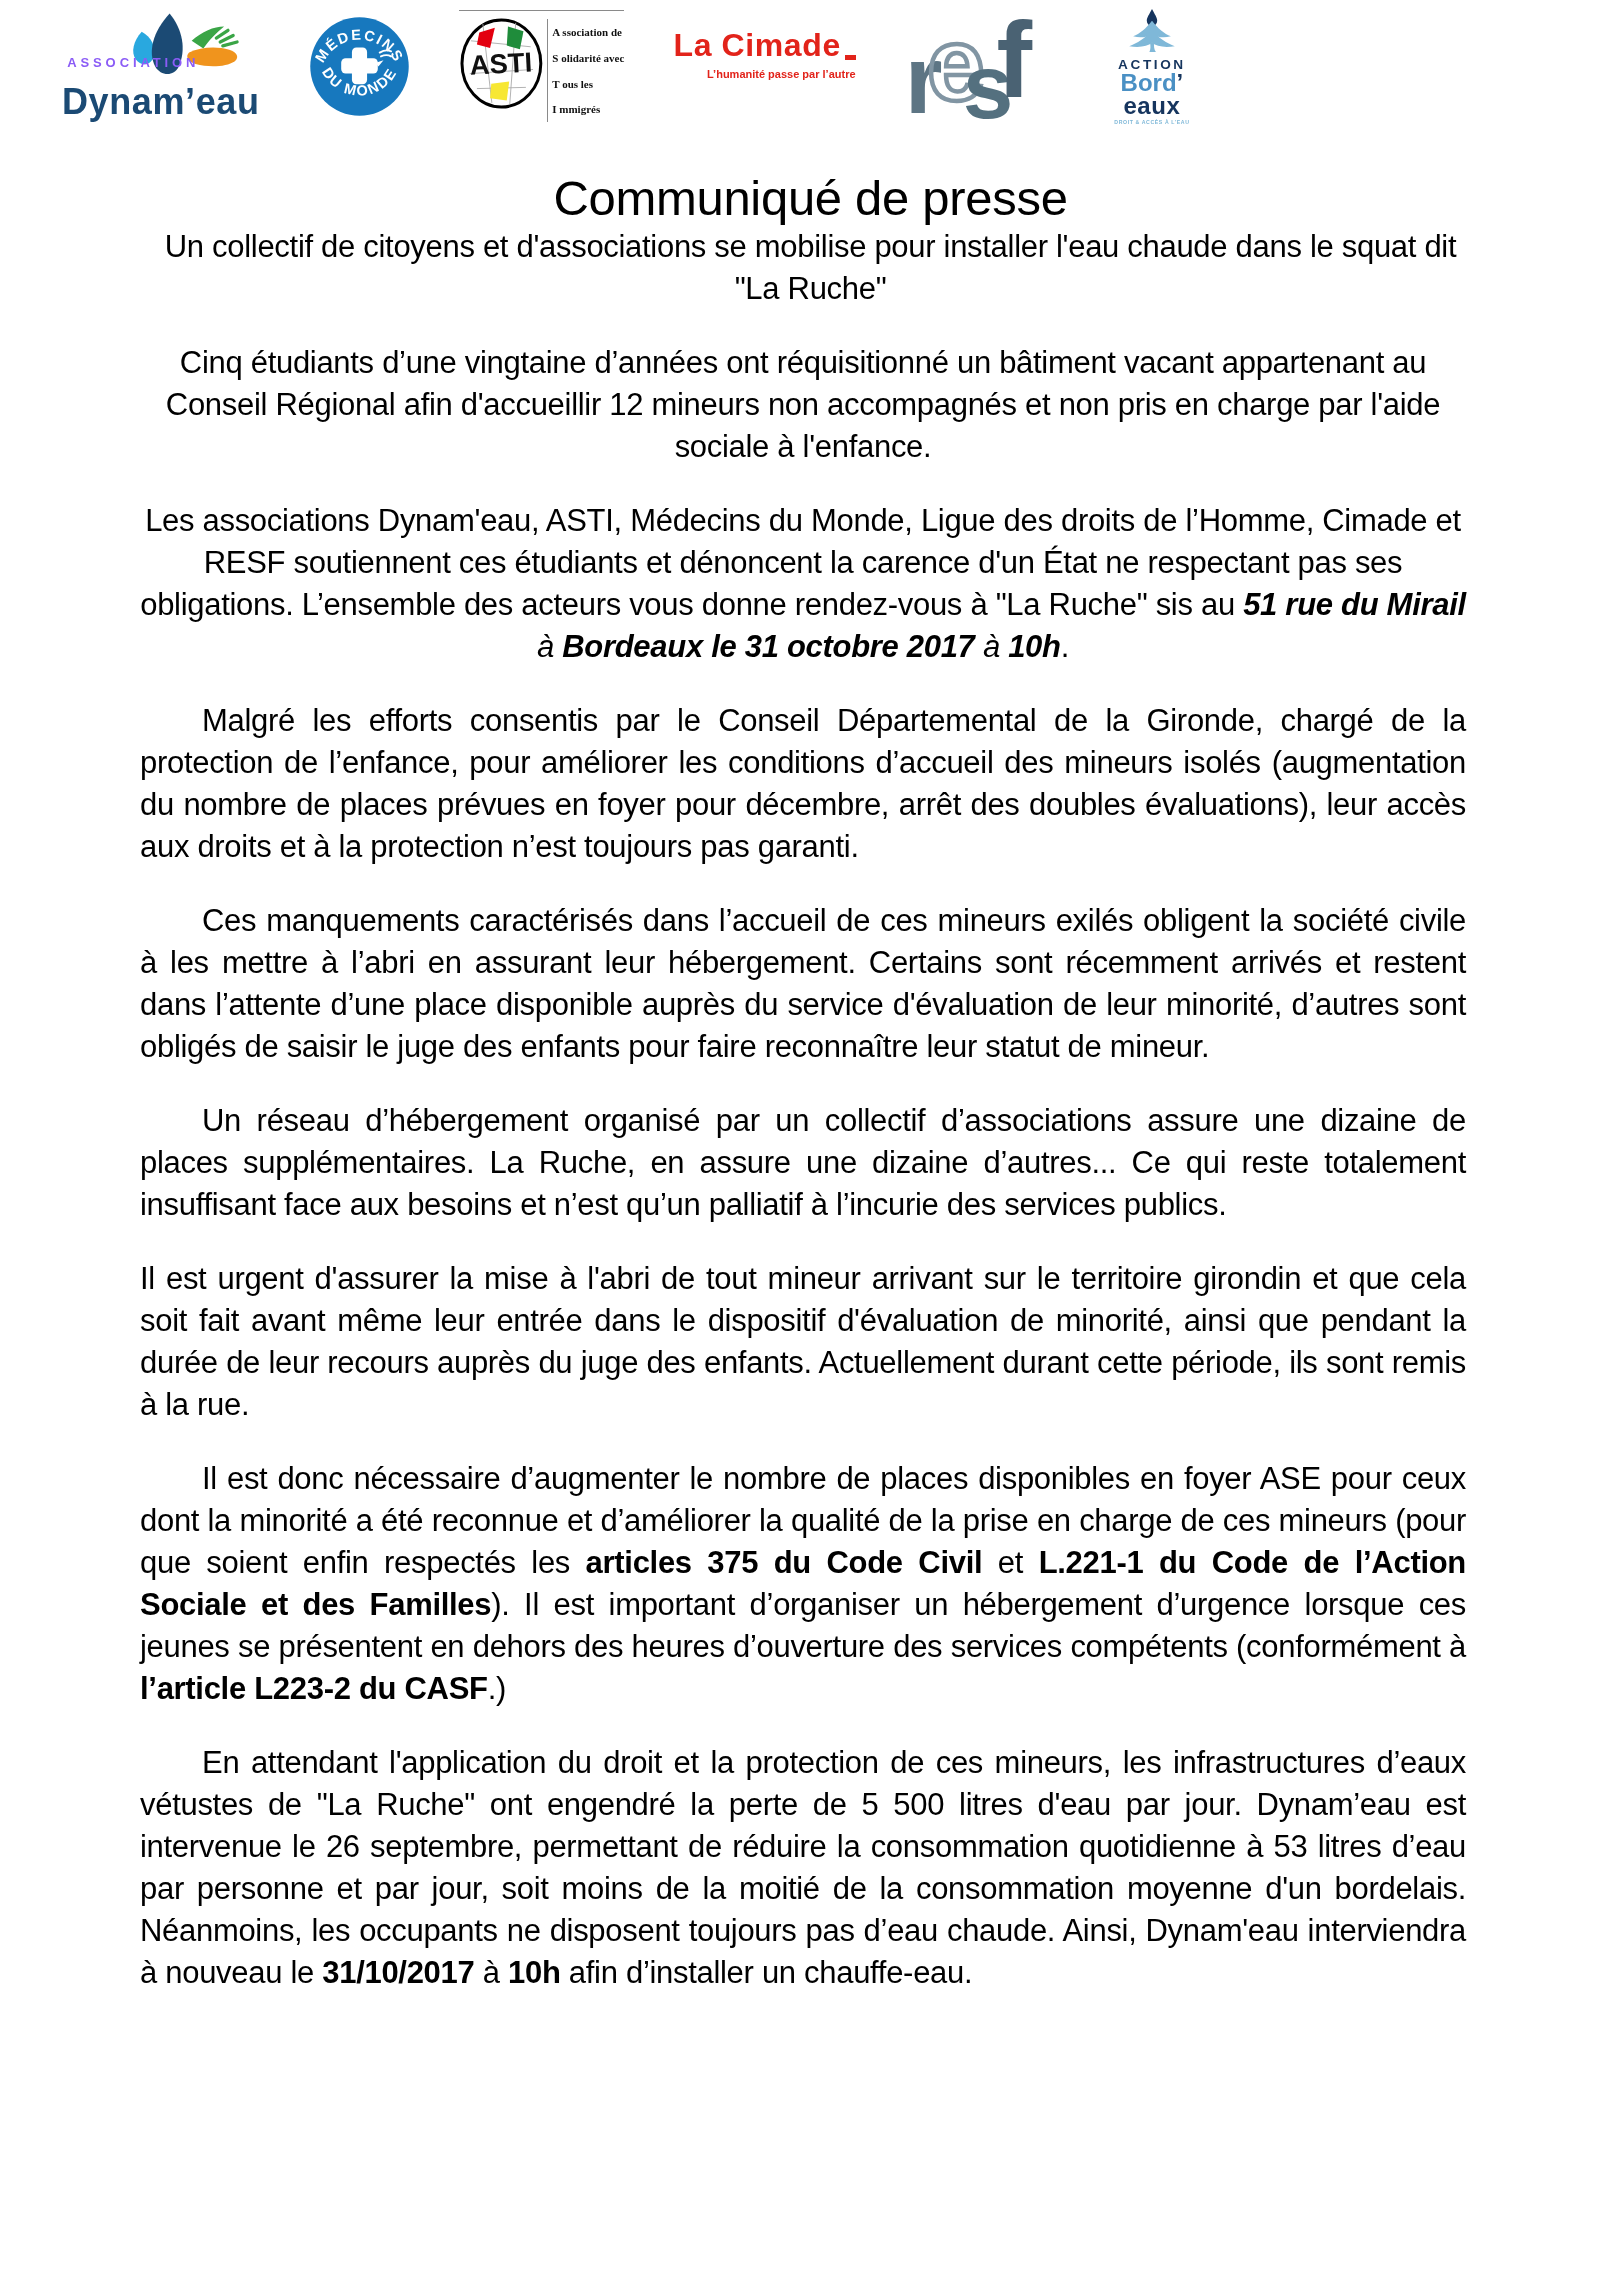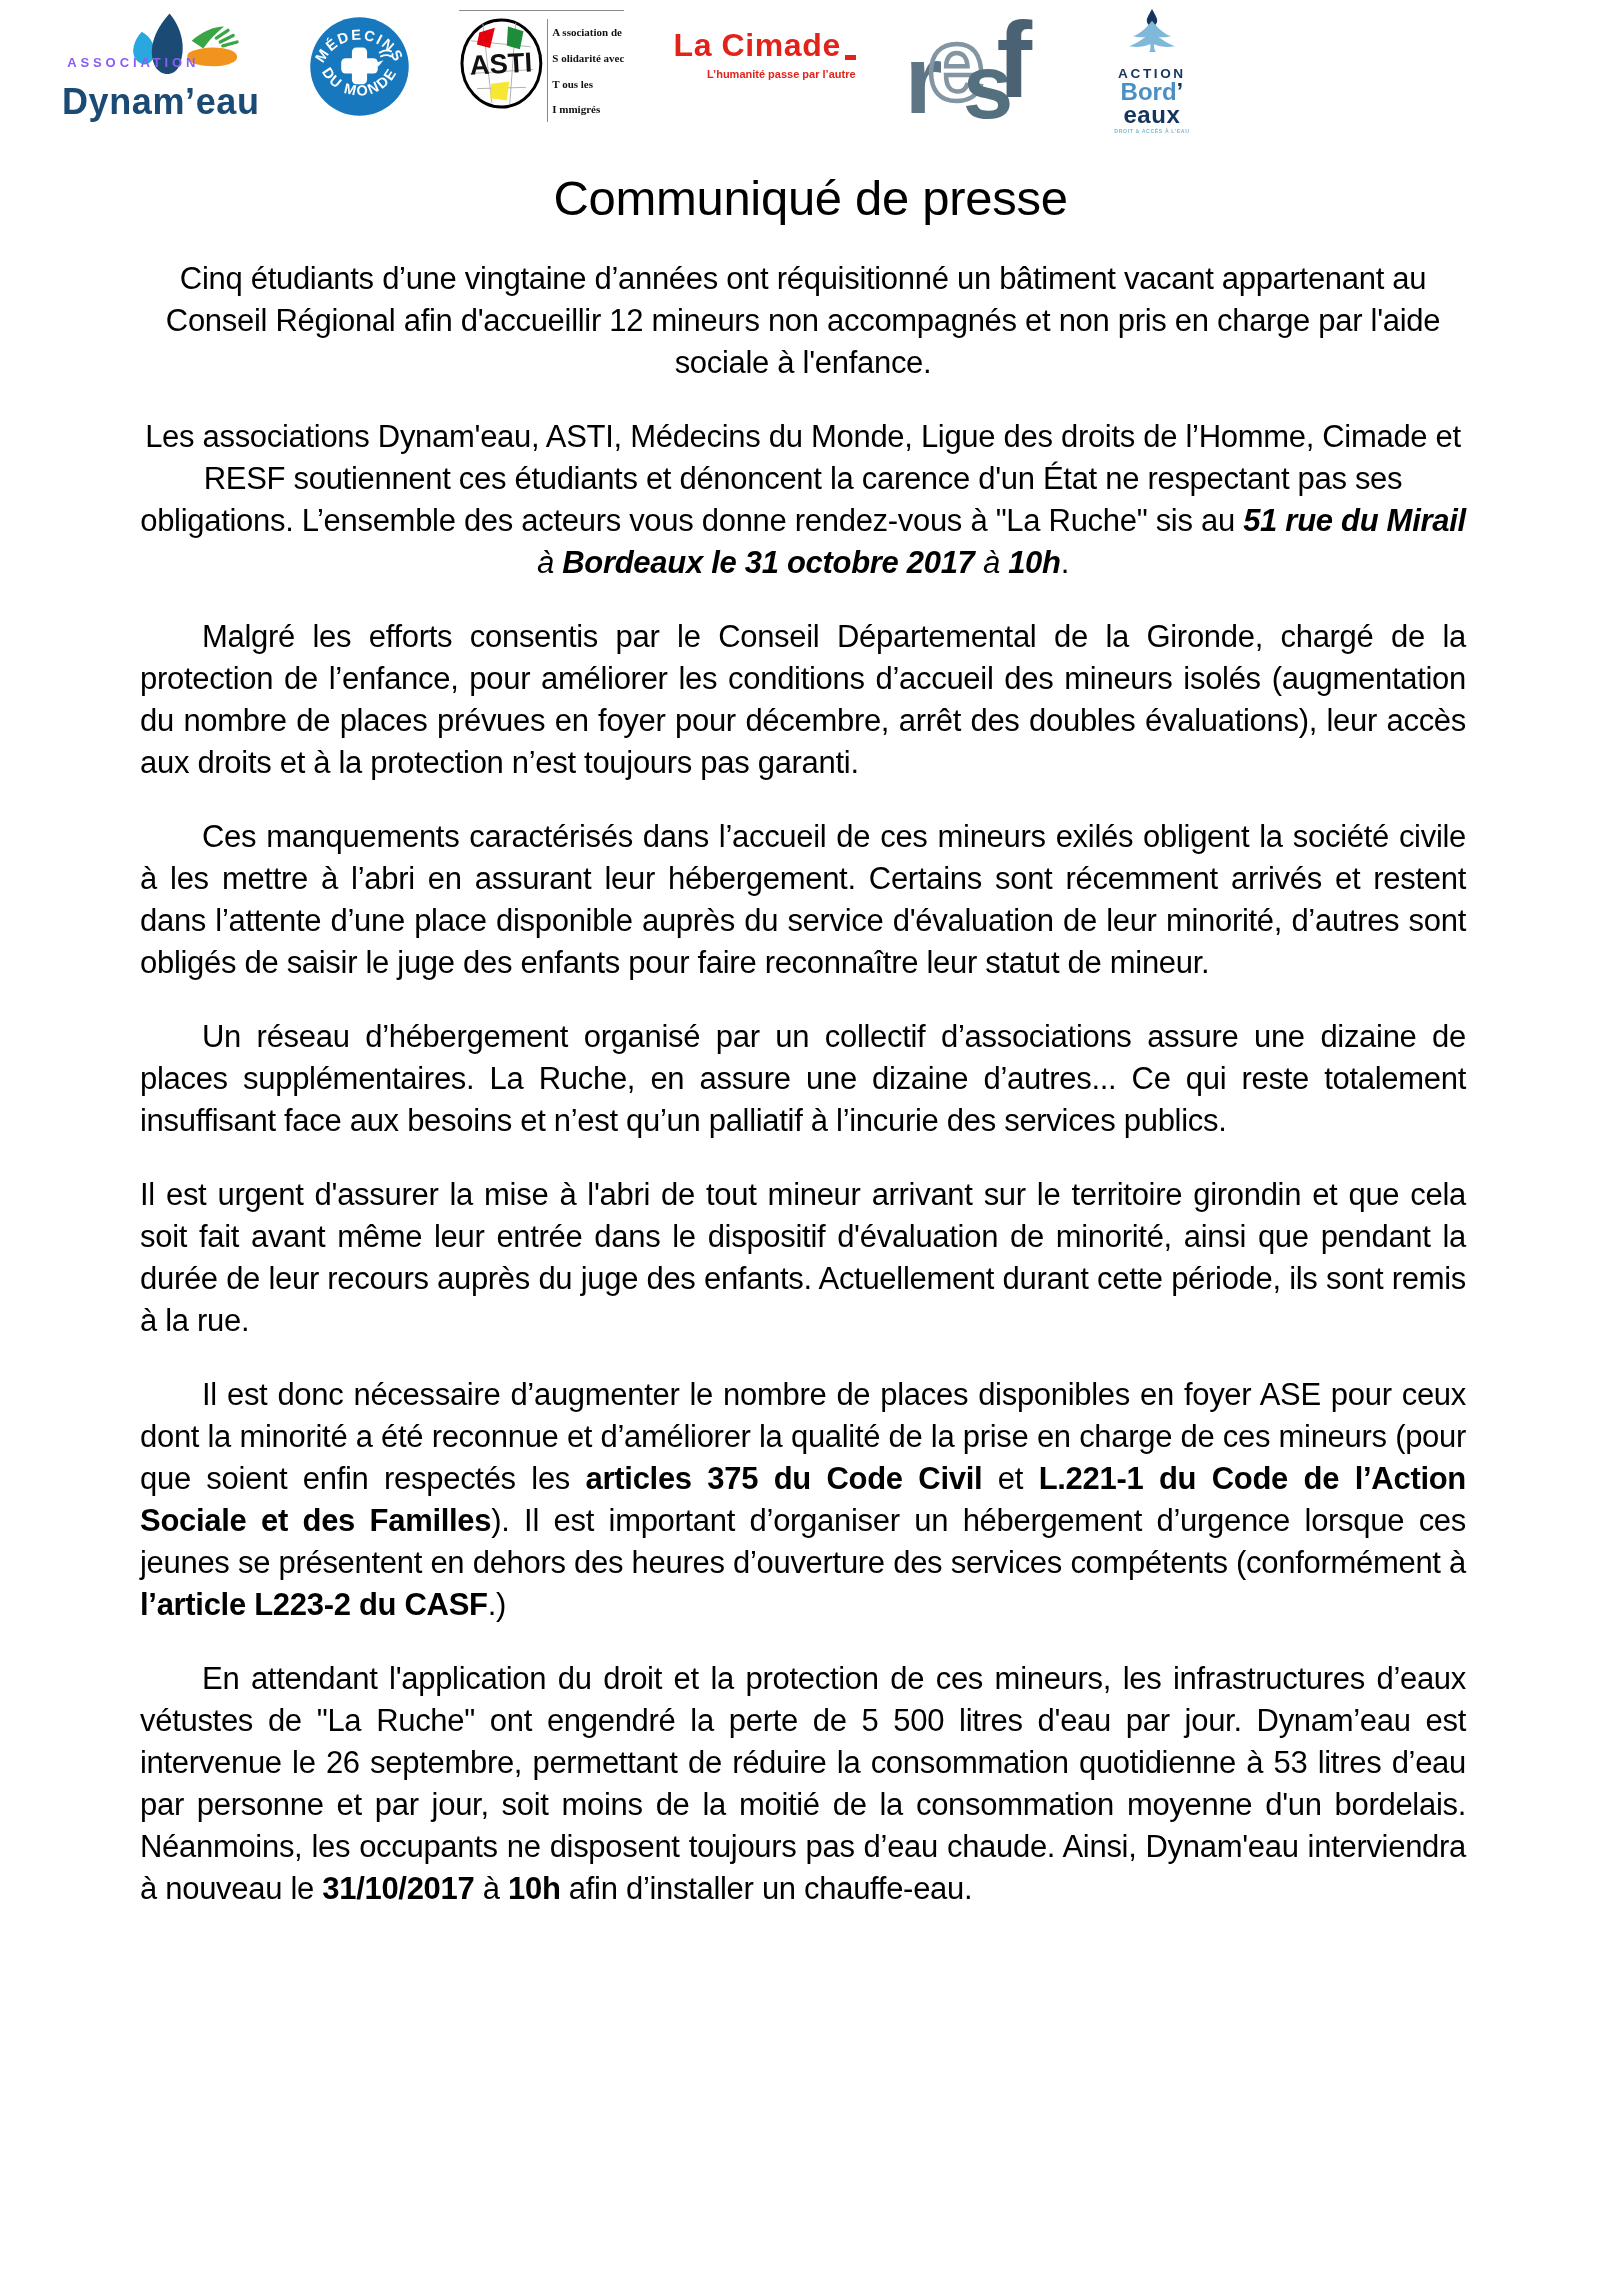--- a/index.html
+++ b/index.html
@@ -60,21 +60,21 @@
   
   .resf{width:146px;height:110px;font-weight:bold;white-space:nowrap;}
   .resf span{display:inline-block;line-height:1;}
   .resf .l-r{font-size:97px;color:#5d7584;transform:translateY(11.7px);}
   .resf .l-e{font-size:104px;color:transparent;-webkit-text-stroke:4.5px #8195a3;margin-left:-15.6px;transform:translateY(-1.3px);}
   .resf .l-s{font-size:91px;color:#54707f;margin-left:-22px;transform:translateY(17px);}
   .resf .l-f{font-size:107px;color:#4a6273;margin-left:-17px;transform:translateY(-3.9px);}
 
   
   .bordeaux{width:104px;height:114px;text-align:center;}
-  .bdx-action{color:#16355e;font-size:13.6px;font-weight:bold;letter-spacing:2.6px;margin-top:12px;}
+  .bdx-action{color:#16355e;font-size:13.6px;font-weight:bold;letter-spacing:2.6px;margin-top:3px;}
   .bdx-bord{color:#4a90c4;font-size:24px;font-weight:bold;line-height:22px;}
   .bdx-bord .apo{color:#16355e;}
   .bdx-eaux{color:#16355e;font-size:24px;font-weight:bold;line-height:23.4px;letter-spacing:0.6px;}
   .bdx-tag{color:#7fb8d8;font-size:5.2px;font-weight:bold;letter-spacing:0.6px;margin-top:1.9px;}
 
   
   .content{
     position:absolute;top:162px;left:140px;width:1341px;
     font-size:31px;line-height:42px;letter-spacing:-0.3px;
   }
@@ -175,20 +175,21 @@
       <div class="bdx-action">ACTION</div>
       <div class="bdx-bord"><span>Bord</span><span class="apo">’</span></div>
       <div class="bdx-eaux">eaux</div>
       <div class="bdx-tag">DROIT &amp; ACCÈS À L’EAU</div>
     </div>
 
   </header>
 
   <main class="content">
     <h1 class="doc-title">Communiqué de presse</h1>
+    <p class="doc-subheadline">Un collectif de citoyens et d'associations se mobilise pour installer l'eau chaude dans le squat dit "La Ruche"</p>
     <div id="paragraphs">
         <p class="para center"><span>Cinq étudiants d’une vingtaine d’années ont réquisitionné un bâtiment vacant appartenant au Conseil Régional afin d'accueillir 12 mineurs non accompagnés et non pris en charge par l'aide sociale à l'enfance.</span></p>
         <p class="para center"><span>Les associations Dynam'eau, ASTI, Médecins du Monde, Ligue des droits de l’Homme, Cimade et RESF soutiennent ces étudiants et dénoncent la carence d'un État ne respectant pas ses obligations. L’ensemble des acteurs vous donne rendez-vous à "La Ruche" sis au </span><span class="b i">51 rue du Mirail</span><span class="i"> à </span><span class="b i">Bordeaux le 31 octobre 2017</span><span class="i"> à </span><span class="b i">10h</span><span>.</span></p>
         <p class="para justify indent"><span>Malgré les efforts consentis par le Conseil Départemental de la Gironde, chargé de la protection de l’enfance, pour améliorer les conditions d’accueil des mineurs isolés (augmentation du nombre de places prévues en foyer pour décembre, arrêt des doubles évaluations), leur accès aux droits et à la protection n’est toujours pas garanti.</span></p>
         <p class="para justify indent"><span>Ces manquements caractérisés dans l’accueil de ces mineurs exilés obligent la société civile à les mettre à l’abri en assurant leur hébergement. Certains sont récemment arrivés et restent dans l’attente d’une place disponible auprès du service d'évaluation de leur minorité, d’autres sont obligés de saisir le juge des enfants pour faire reconnaître leur statut de mineur.</span></p>
         <p class="para justify indent"><span>Un réseau d’hébergement organisé par un collectif d’associations assure une dizaine de places supplémentaires. La Ruche, en assure une dizaine d’autres... Ce qui reste totalement insuffisant face aux besoins et n’est qu’un palliatif à l’incurie des services publics.</span></p>
         <p class="para justify"><span>Il est urgent d'assurer la mise à l'abri de tout mineur arrivant sur le territoire girondin et que cela soit fait avant même leur entrée dans le dispositif d'évaluation de minorité, ainsi que pendant la durée de leur recours auprès du juge des enfants. Actuellement durant cette période, ils sont remis à la rue.</span></p>
         <p class="para justify indent"><span>Il est donc nécessaire d’augmenter le nombre de places disponibles en foyer ASE pour ceux dont la minorité a été reconnue et d’améliorer la qualité de la prise en charge de ces mineurs (pour que soient enfin respectés les </span><span class="b">articles 375 du Code Civil</span><span> et </span><span class="b">L.221-1 du Code de l’Action Sociale et des Familles</span><span>). Il est important d’organiser un hébergement d’urgence lorsque ces jeunes se présentent en dehors des heures d’ouverture des services compétents (conformément à </span><span class="b">l’article L223-2 du CASF</span><span>.)</span></p>
         <p class="para justify indent"><span>En attendant l'application du droit et la protection de ces mineurs, les infrastructures d’eaux vétustes de "La Ruche" ont engendré la perte de 5 500 litres d'eau par jour. Dynam’eau est intervenue le 26 septembre, permettant de réduire la consommation quotidienne à 53 litres d’eau par personne et par jour, soit moins de la moitié de la consommation moyenne d'un bordelais. Néanmoins, les occupants ne disposent toujours pas d’eau chaude. Ainsi, Dynam'eau interviendra à nouveau le </span><span class="b">31/10/2017</span><span> à </span><span class="b">10h</span><span> afin d’installer un chauffe-eau.</span></p>
       </div>

